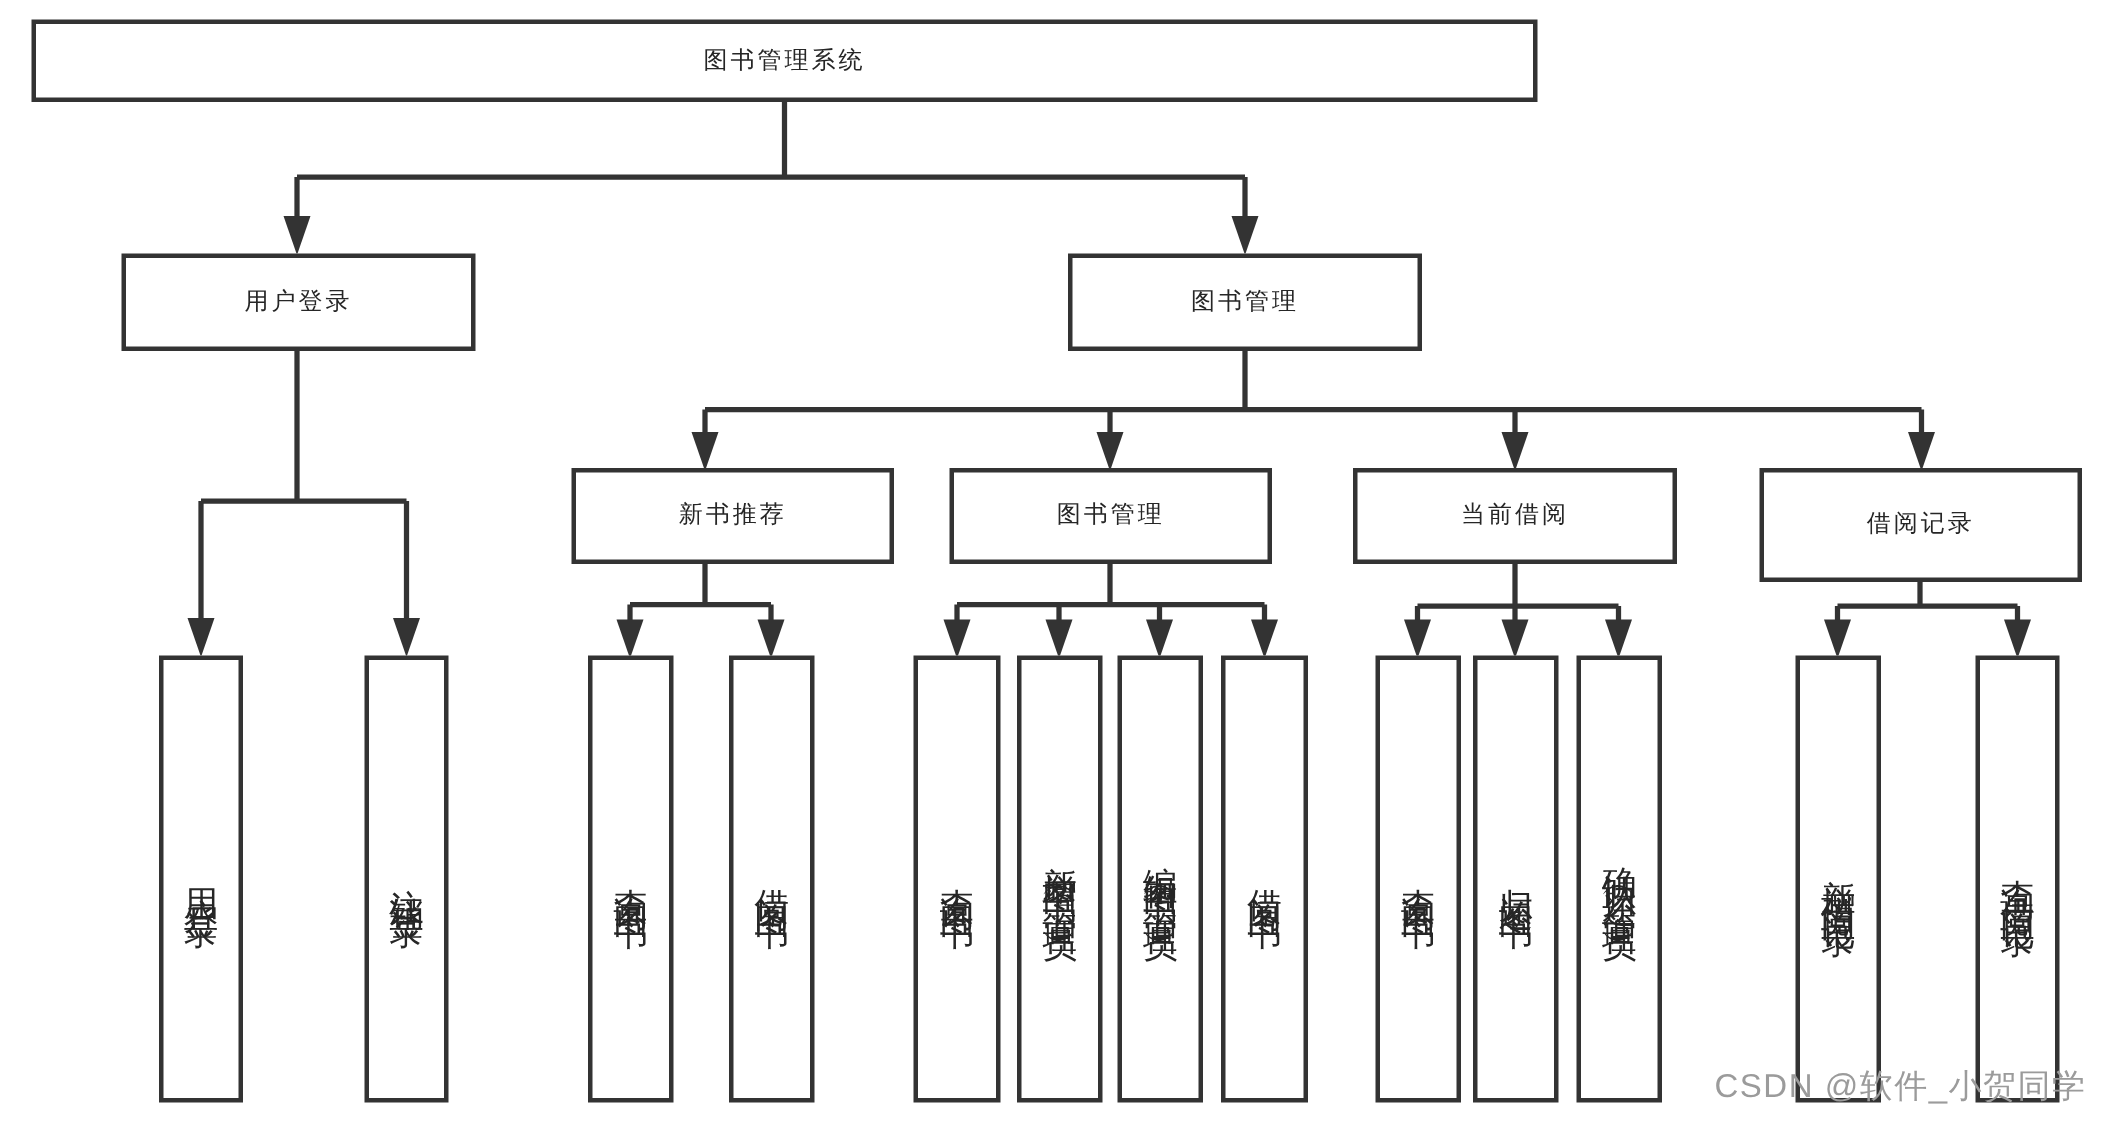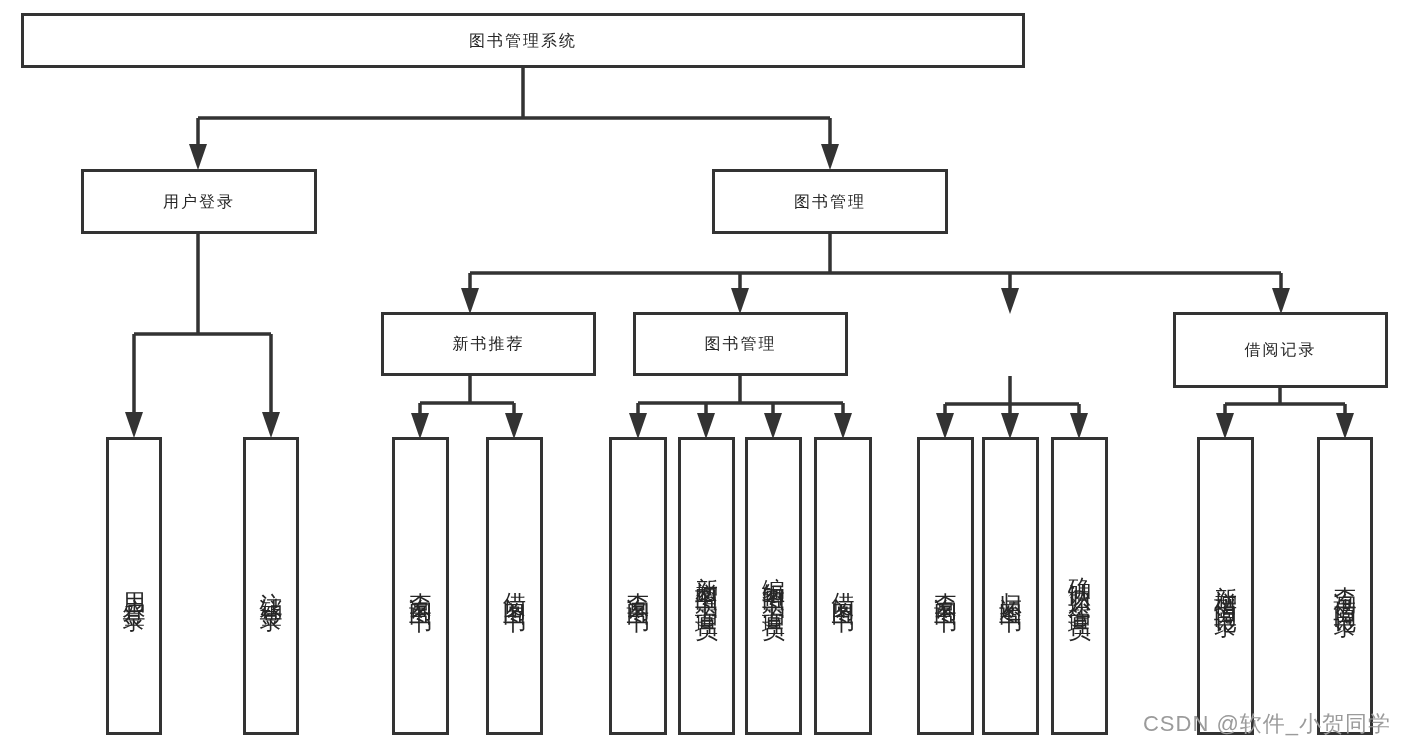--- a/index.html
+++ b/index.html
@@ -128,20 +128,23 @@
   <div class="node h" style="left:712px; top:169px; width:236px; height:65px;">
     <span class="lbl">图书管理</span>
   </div>
 
   <div class="node h" style="left:369px; top:312px; width:215px; height:64px;margin-left:12px;">
     <span class="lbl">新书推荐</span>
   </div>
   <div class="node h" style="left:633px; top:312px; width:215px; height:64px;">
     <span class="lbl">图书管理</span>
   </div>
+  <div class="node h" style="left:902px; top:312px; width:216px; height:64px;">
+    <span class="lbl">当前借阅</span>
+  </div>
   <div class="node h" style="left:1173px; top:312px; width:215px; height:76px;">
     <span class="lbl">借阅记录</span>
   </div>
 
   <div class="node v" style="left:106px; top:437px; width:56px; height:298px;">
     <span class="lbl">用户登录</span>
   </div>
   <div class="node v" style="left:243px; top:437px; width:56px; height:298px;">
     <span class="lbl">注销登录</span>
   </div>

